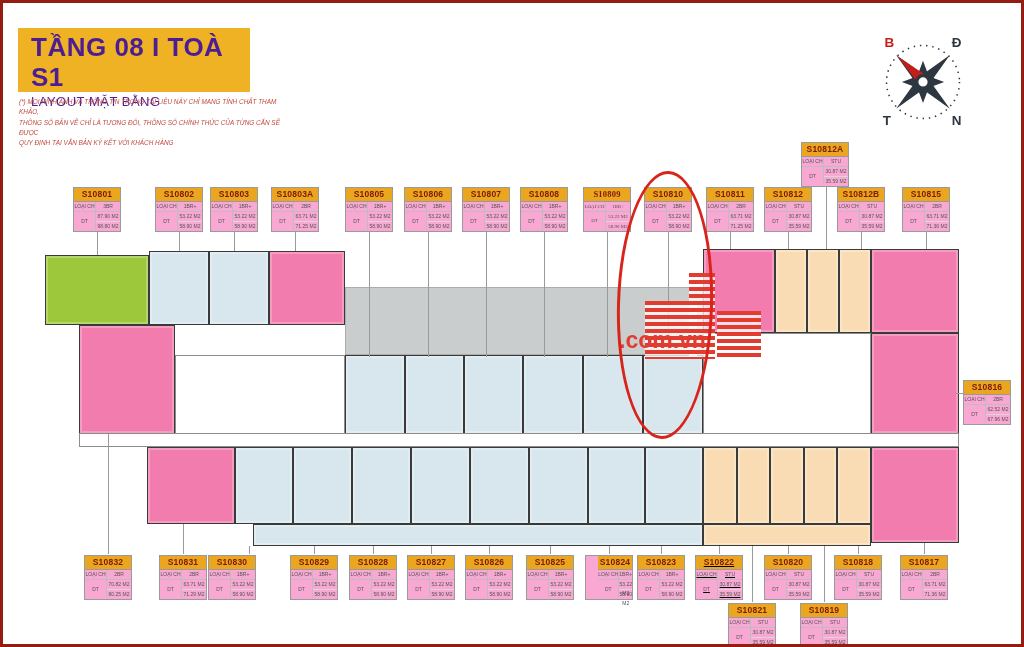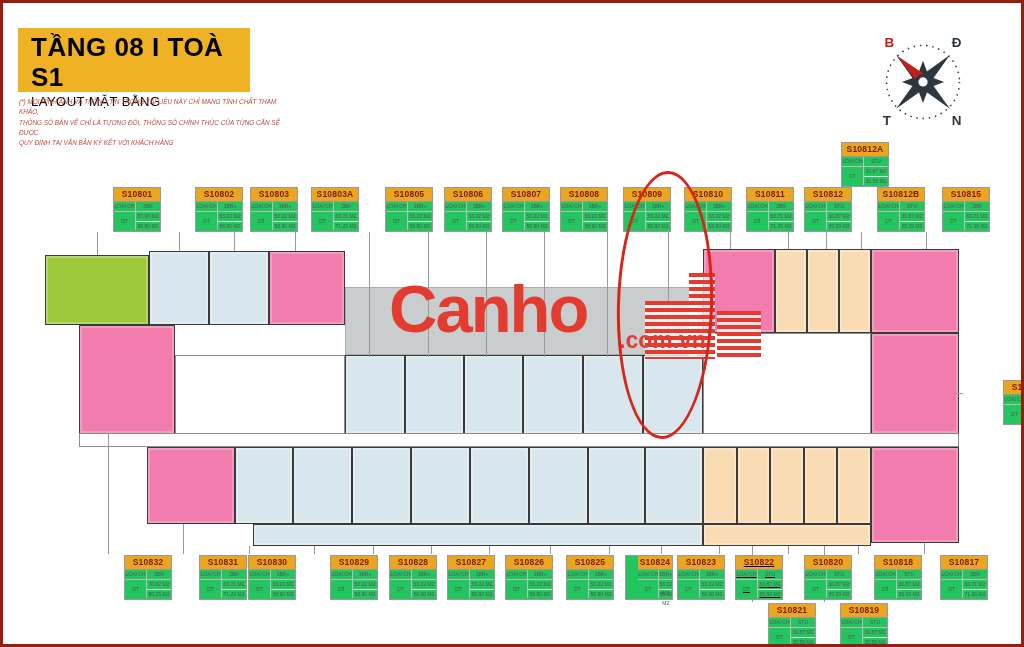--- a/index.html
+++ b/index.html
@@ -1,19 +1,19 @@
 <!DOCTYPE html>
 <html><head>
 <meta charset="utf-8">
 <style>
   html,body{margin:0;padding:0;background:#e8e8e8;font-family:"Liberation Sans",sans-serif;}
   #page{position:relative;width:1024px;height:647px;background:#ffffff;border:3px solid #951c10;box-sizing:border-box;overflow:hidden;margin:0 auto;}
 
   
-  #title-block{position:absolute;left:15px;top:25px;width:232px;height:64px;background:#efb224;color:#000000;padding:4px 0 0 13px;box-sizing:border-box;}
+  #title-block{position:absolute;left:15px;top:25px;width:232px;height:64px;background:#efb224;color:#4c1d95;padding:4px 0 0 13px;box-sizing:border-box;}
   #title-line1{font-size:26px;font-weight:900;letter-spacing:.5px;line-height:30px;}
   #title-line2{font-size:13px;font-weight:400;letter-spacing:.5px;line-height:20px;}
   #disclaimer{position:absolute;left:16px;top:94px;width:270px;color:#c04a3e;font-size:6.4px;font-style:italic;line-height:1.6;}
 
   
   #compass{position:absolute;left:872px;top:24px;width:96px;height:106px;}
 
   
   #wm{position:absolute;left:380px;top:262px;width:400px;height:110px;z-index:6;pointer-events:none;}
   #wm-brand{position:absolute;left:6px;top:10px;font-size:67px;font-weight:800;letter-spacing:-2px;color:#e23b30;line-height:1;}
@@ -25,21 +25,21 @@
 
   
   .plan-block{position:absolute;border:1.5px solid #3a3a3a;box-sizing:border-box;box-shadow:inset 0 0 0 2px rgba(255,255,255,.25);z-index:1;}
   .plan-block.core{border-color:#8c8c8c;background-image:linear-gradient(#f1f1f1 1px,transparent 1px),linear-gradient(90deg,#f1f1f1 1px,transparent 1px);background-size:13px 13px;box-shadow:none;}
   .plan-block.terrace{border-color:#a9adad;box-shadow:none;z-index:0;}
 
   
   .leader{position:absolute;background:#9a9a9a;z-index:2;}
 
   
-  .unit-card{position:absolute;width:48px;background:#22c55e;border:.5px solid #9a9a9a;box-sizing:border-box;z-index:4;font-family:"Liberation Sans",sans-serif;margin-left:40px;}
+  .unit-card{position:absolute;width:48px;background:#f9a8d4;border:.5px solid #9a9a9a;box-sizing:border-box;z-index:4;font-family:"Liberation Sans",sans-serif;}
   .uc-id{background:#eaa61e;color:#7d190f;font-size:8.5px;font-weight:800;text-align:center;line-height:13px;height:13px;border-bottom:.5px solid #9a9a9a;letter-spacing:.2px;}
   .uc-row{display:flex;border-bottom:.5px solid #bdbdbd;}
   .uc-row:last-child{border-bottom:none;}
   .uc-cell{font-size:5px;color:#555;box-sizing:border-box;}
   .uc-l{width:22px;border-right:.5px solid #bdbdbd;text-align:center;}
   .uc-v{flex:1;text-align:center;}
   .uc-type-label,.uc-type{line-height:9px;height:9px;}
   .uc-area-label{line-height:18px;height:18px;}
   .uc-a1{line-height:9px;height:9px;border-bottom:.5px solid #d8d8d8;}
   .uc-a2{line-height:9px;height:9px;}
@@ -256,21 +256,21 @@
       <div class="uc-cell uc-v uc-type">1BR+</div>
     </div>
     <div class="uc-row">
       <div class="uc-cell uc-l uc-area-label">DT</div>
       <div class="uc-cell uc-v">
         <div class="uc-a1">53.22 M2</div>
         <div class="uc-a2">58.90 M2</div>
       </div>
     </div>
   </div>
-      <div class="unit-card" style="left: 580px; top: 184px;">
+      <div class="unit-card" style="left: 580px; top: 184px; font-family: Liberation Serif, serif;">
     <div class="uc-id">S10809</div>
     <div class="uc-row">
       <div class="uc-cell uc-l uc-type-label">LOẠI CH</div>
       <div class="uc-cell uc-v uc-type">1BR+</div>
     </div>
     <div class="uc-row">
       <div class="uc-cell uc-l uc-area-label">DT</div>
       <div class="uc-cell uc-v">
         <div class="uc-a1">53.22 M2</div>
         <div class="uc-a2">58.90 M2</div>
@@ -598,18 +598,17 @@
         <div class="uc-a2">35.59 M2</div>
       </div>
     </div>
   </div>
     </div>
 
   <div id="wm">
     <div class="wm-bldg" id="wm-b1"></div>
     <div class="wm-bldg" id="wm-b2"></div>
     <div class="wm-bldg" id="wm-b3"></div>
-    <div id="wm-brand">Canho</div>
     <div id="wm-suffix">.com.vn</div>
   </div>
 
   <div id="highlight-ellipse" style="left: 614px; top: 168px; width: 96px; height: 268px; border-color: rgb(216, 37, 27);"></div>
 </div>
 
 </body></html>

